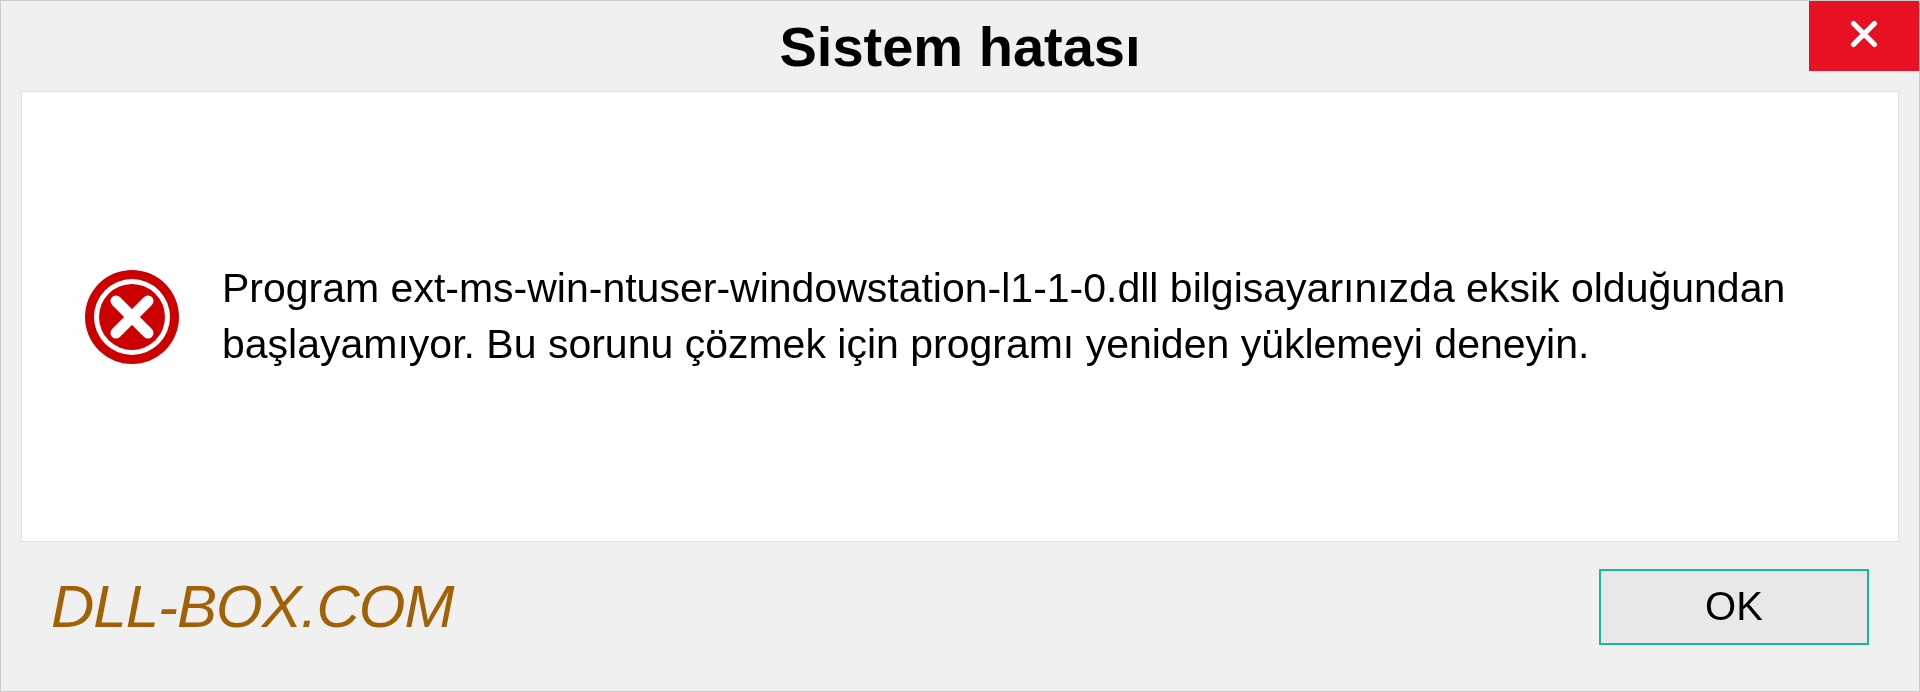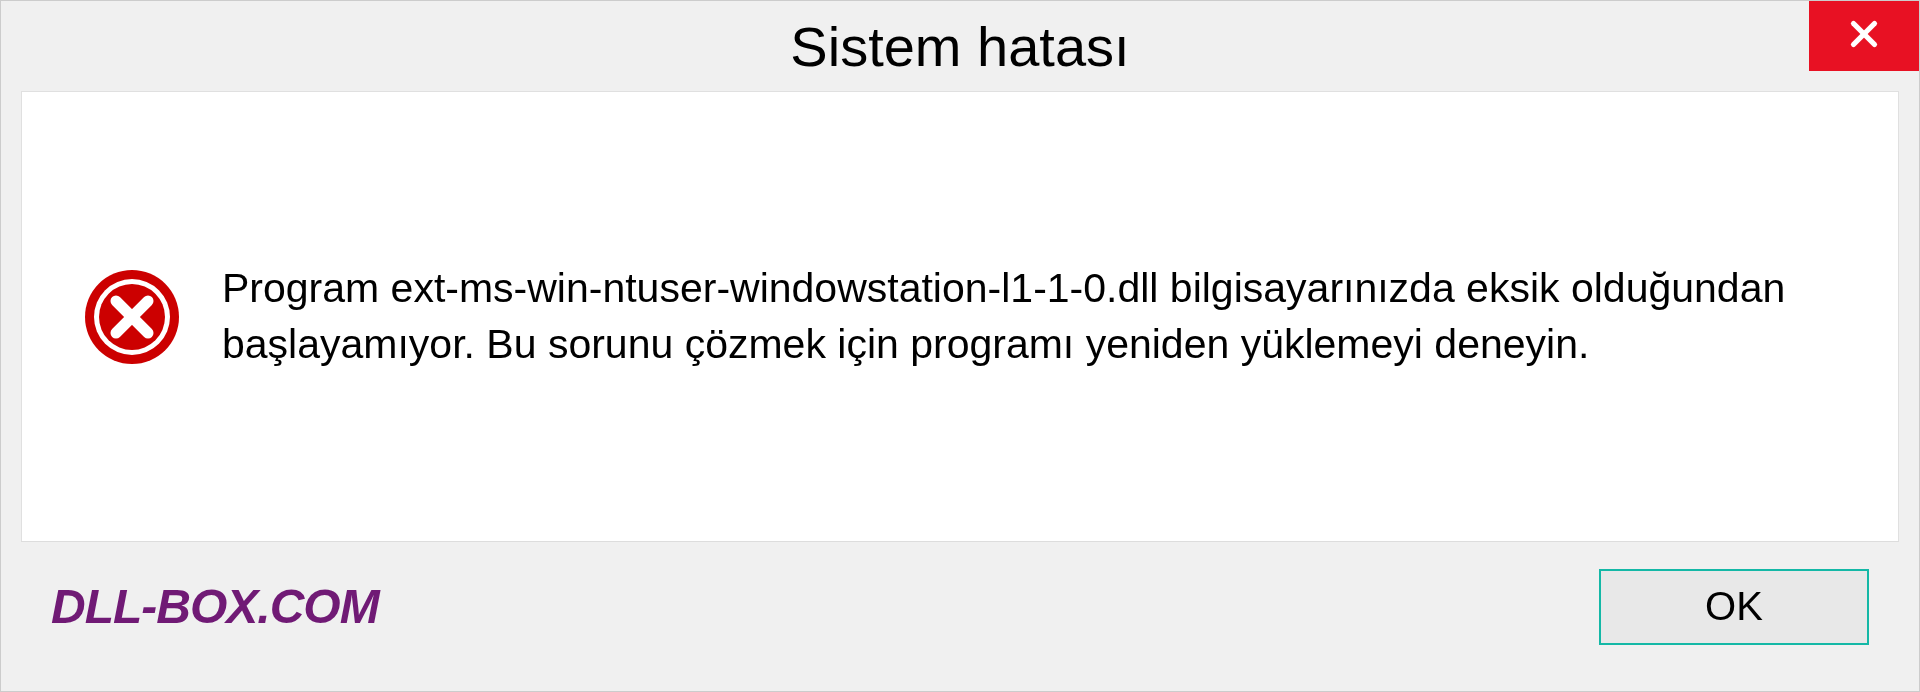--- a/index.html
+++ b/index.html
@@ -25,21 +25,21 @@
     .titlebar {
       height: 90px;
       display: flex;
       align-items: center;
       justify-content: center;
       position: relative;
       background: #f0f0f0;
     }
     .title-text {
       font-size: 56px;
-      font-weight: 400;
+      font-weight: 700;
       color: #000;
     }
     .close-button {
       position: absolute;
       right: 0;
       top: 0;
       width: 110px;
       height: 70px;
       background: #e81123;
       display: flex;
@@ -85,23 +85,23 @@
       height: 130px;
       display: flex;
       align-items: center;
       justify-content: space-between;
       padding: 0 30px;
       background: #f0f0f0;
       border-top: 1px solid #ddd;
       margin: 0 20px 20px 20px;
     }
     .watermark {
-      font-size: 48px;
-      font-weight: 700;
-      color: #701a75;
+      font-size: 60px;
+      font-weight: 400;
+      color: #a16207;
       font-family: Arial, Helvetica, sans-serif;
       letter-spacing: -1px;
       font-style: italic;
     }
     .ok-button {
       width: 270px;
       height: 76px;
       background: #e8e8e8;
       border: 2px solid #14b8a6;
       font-size: 40px;

